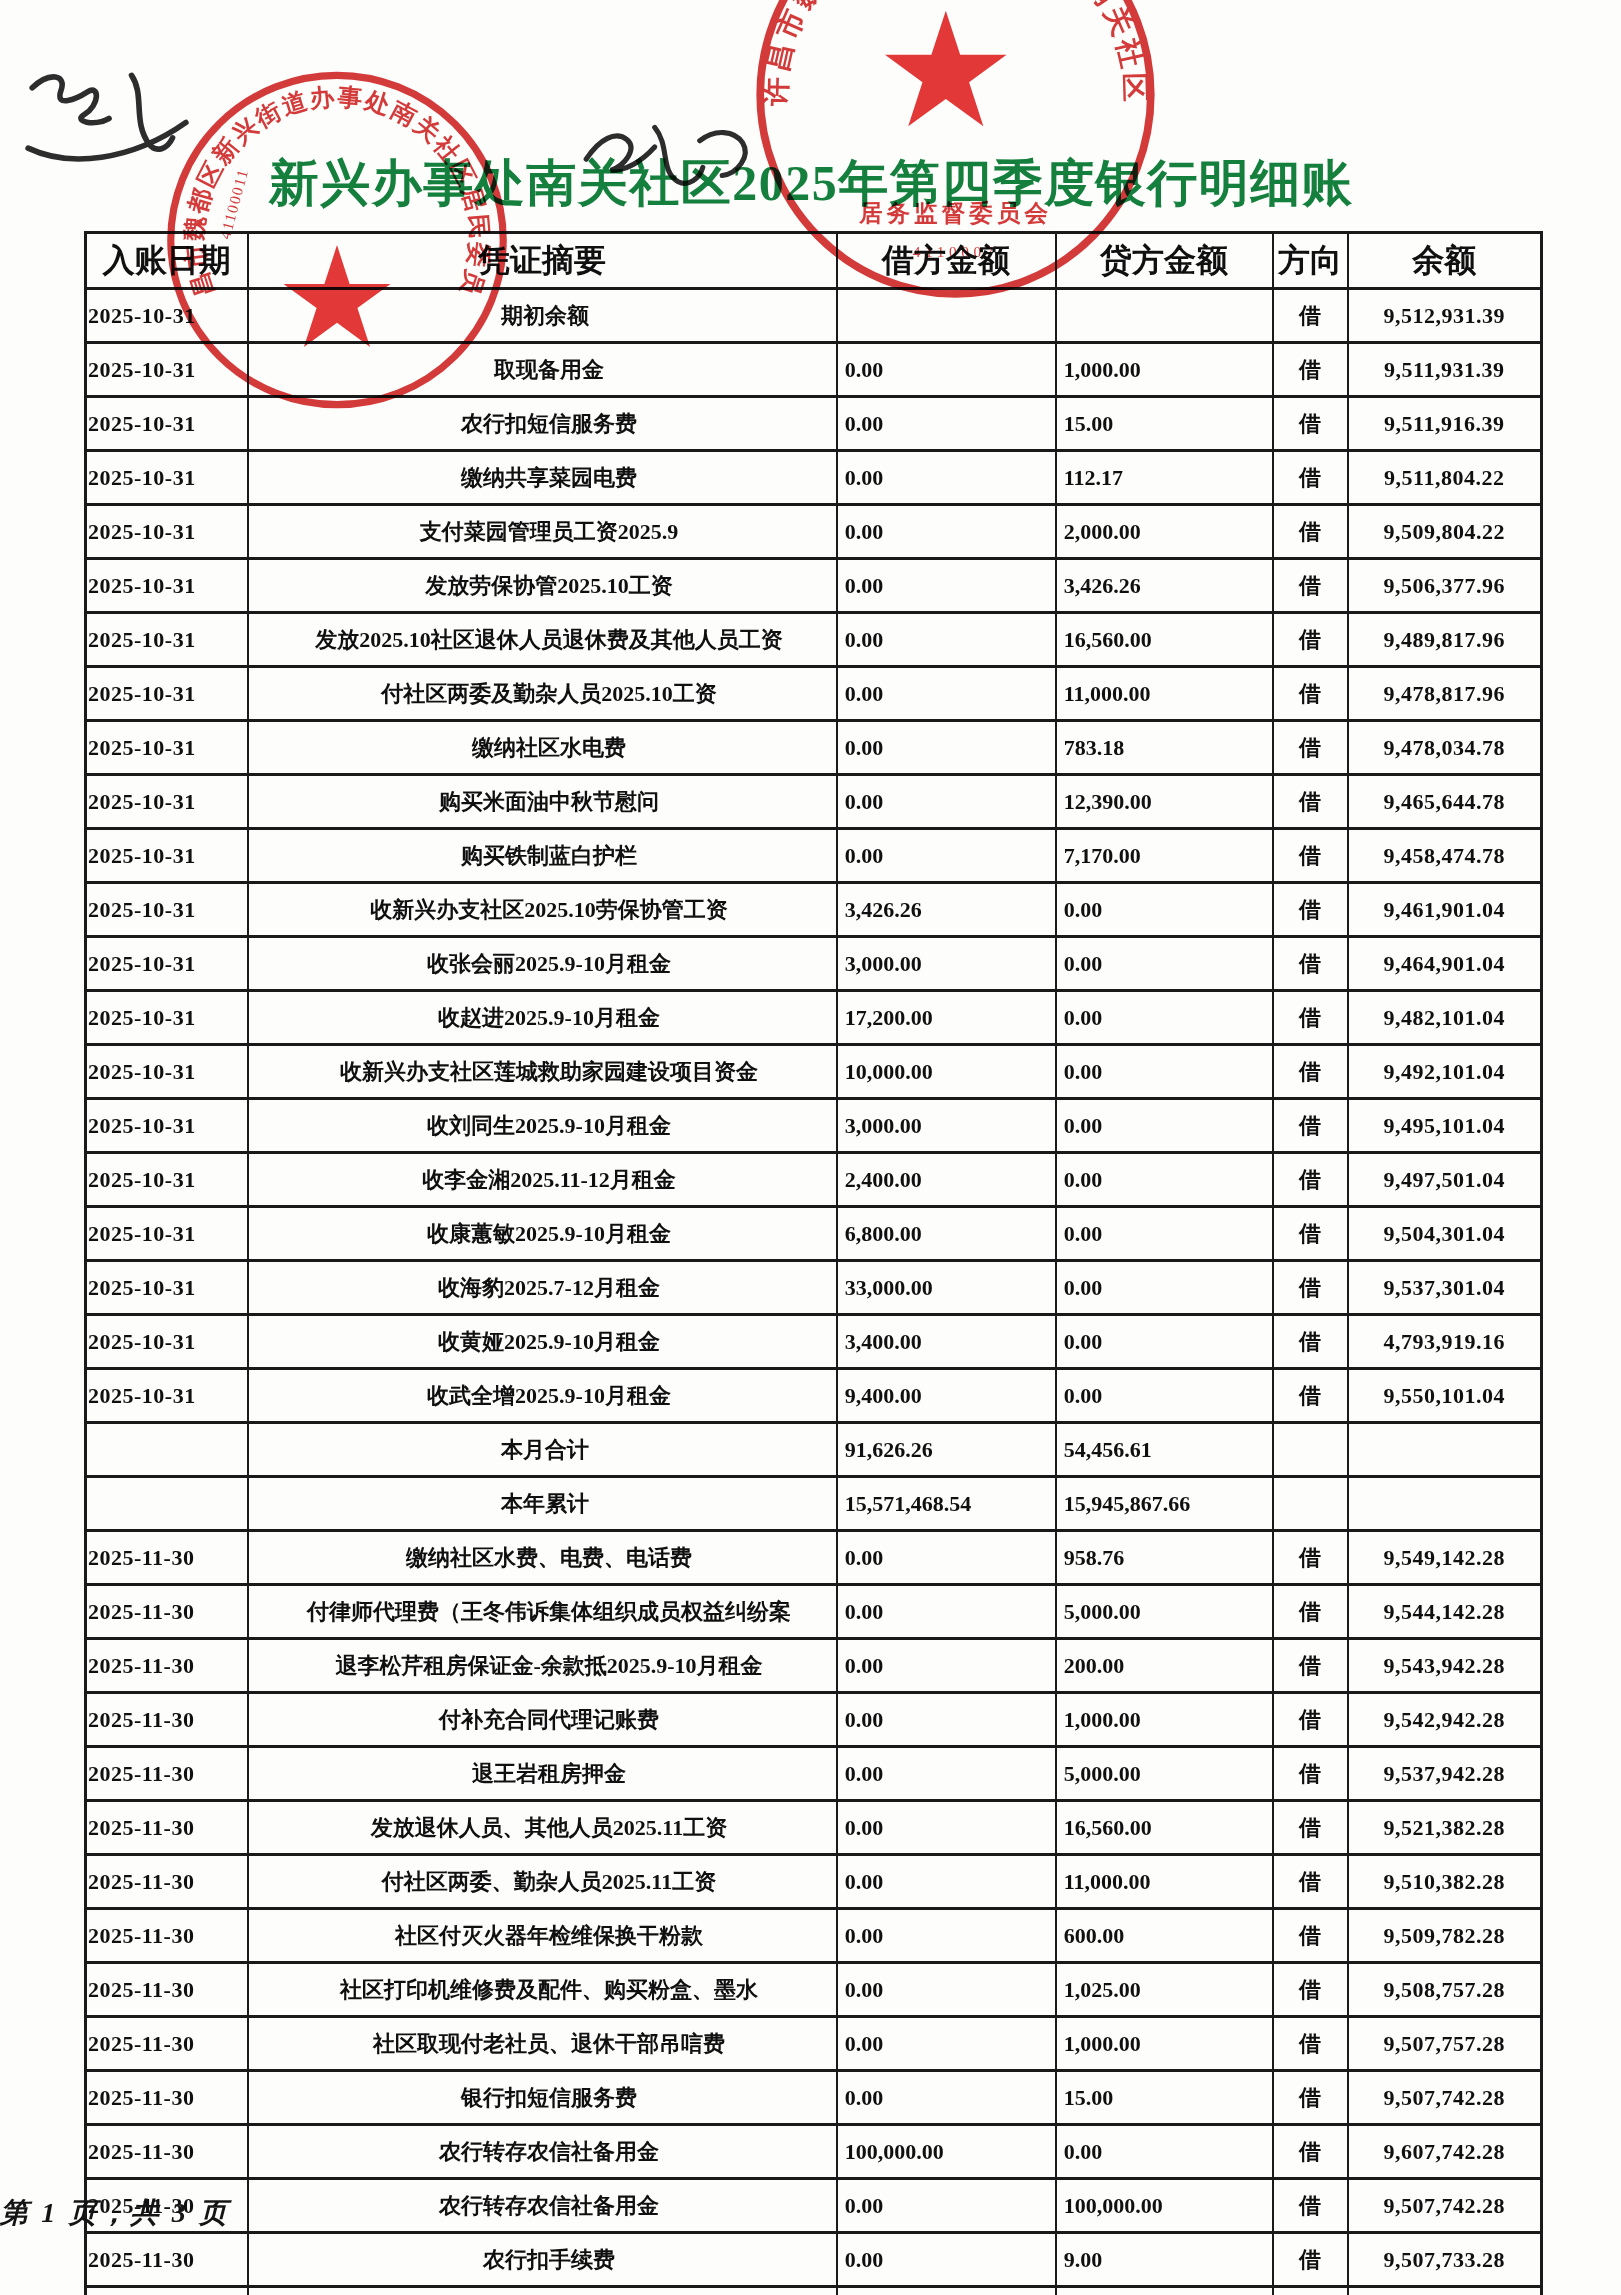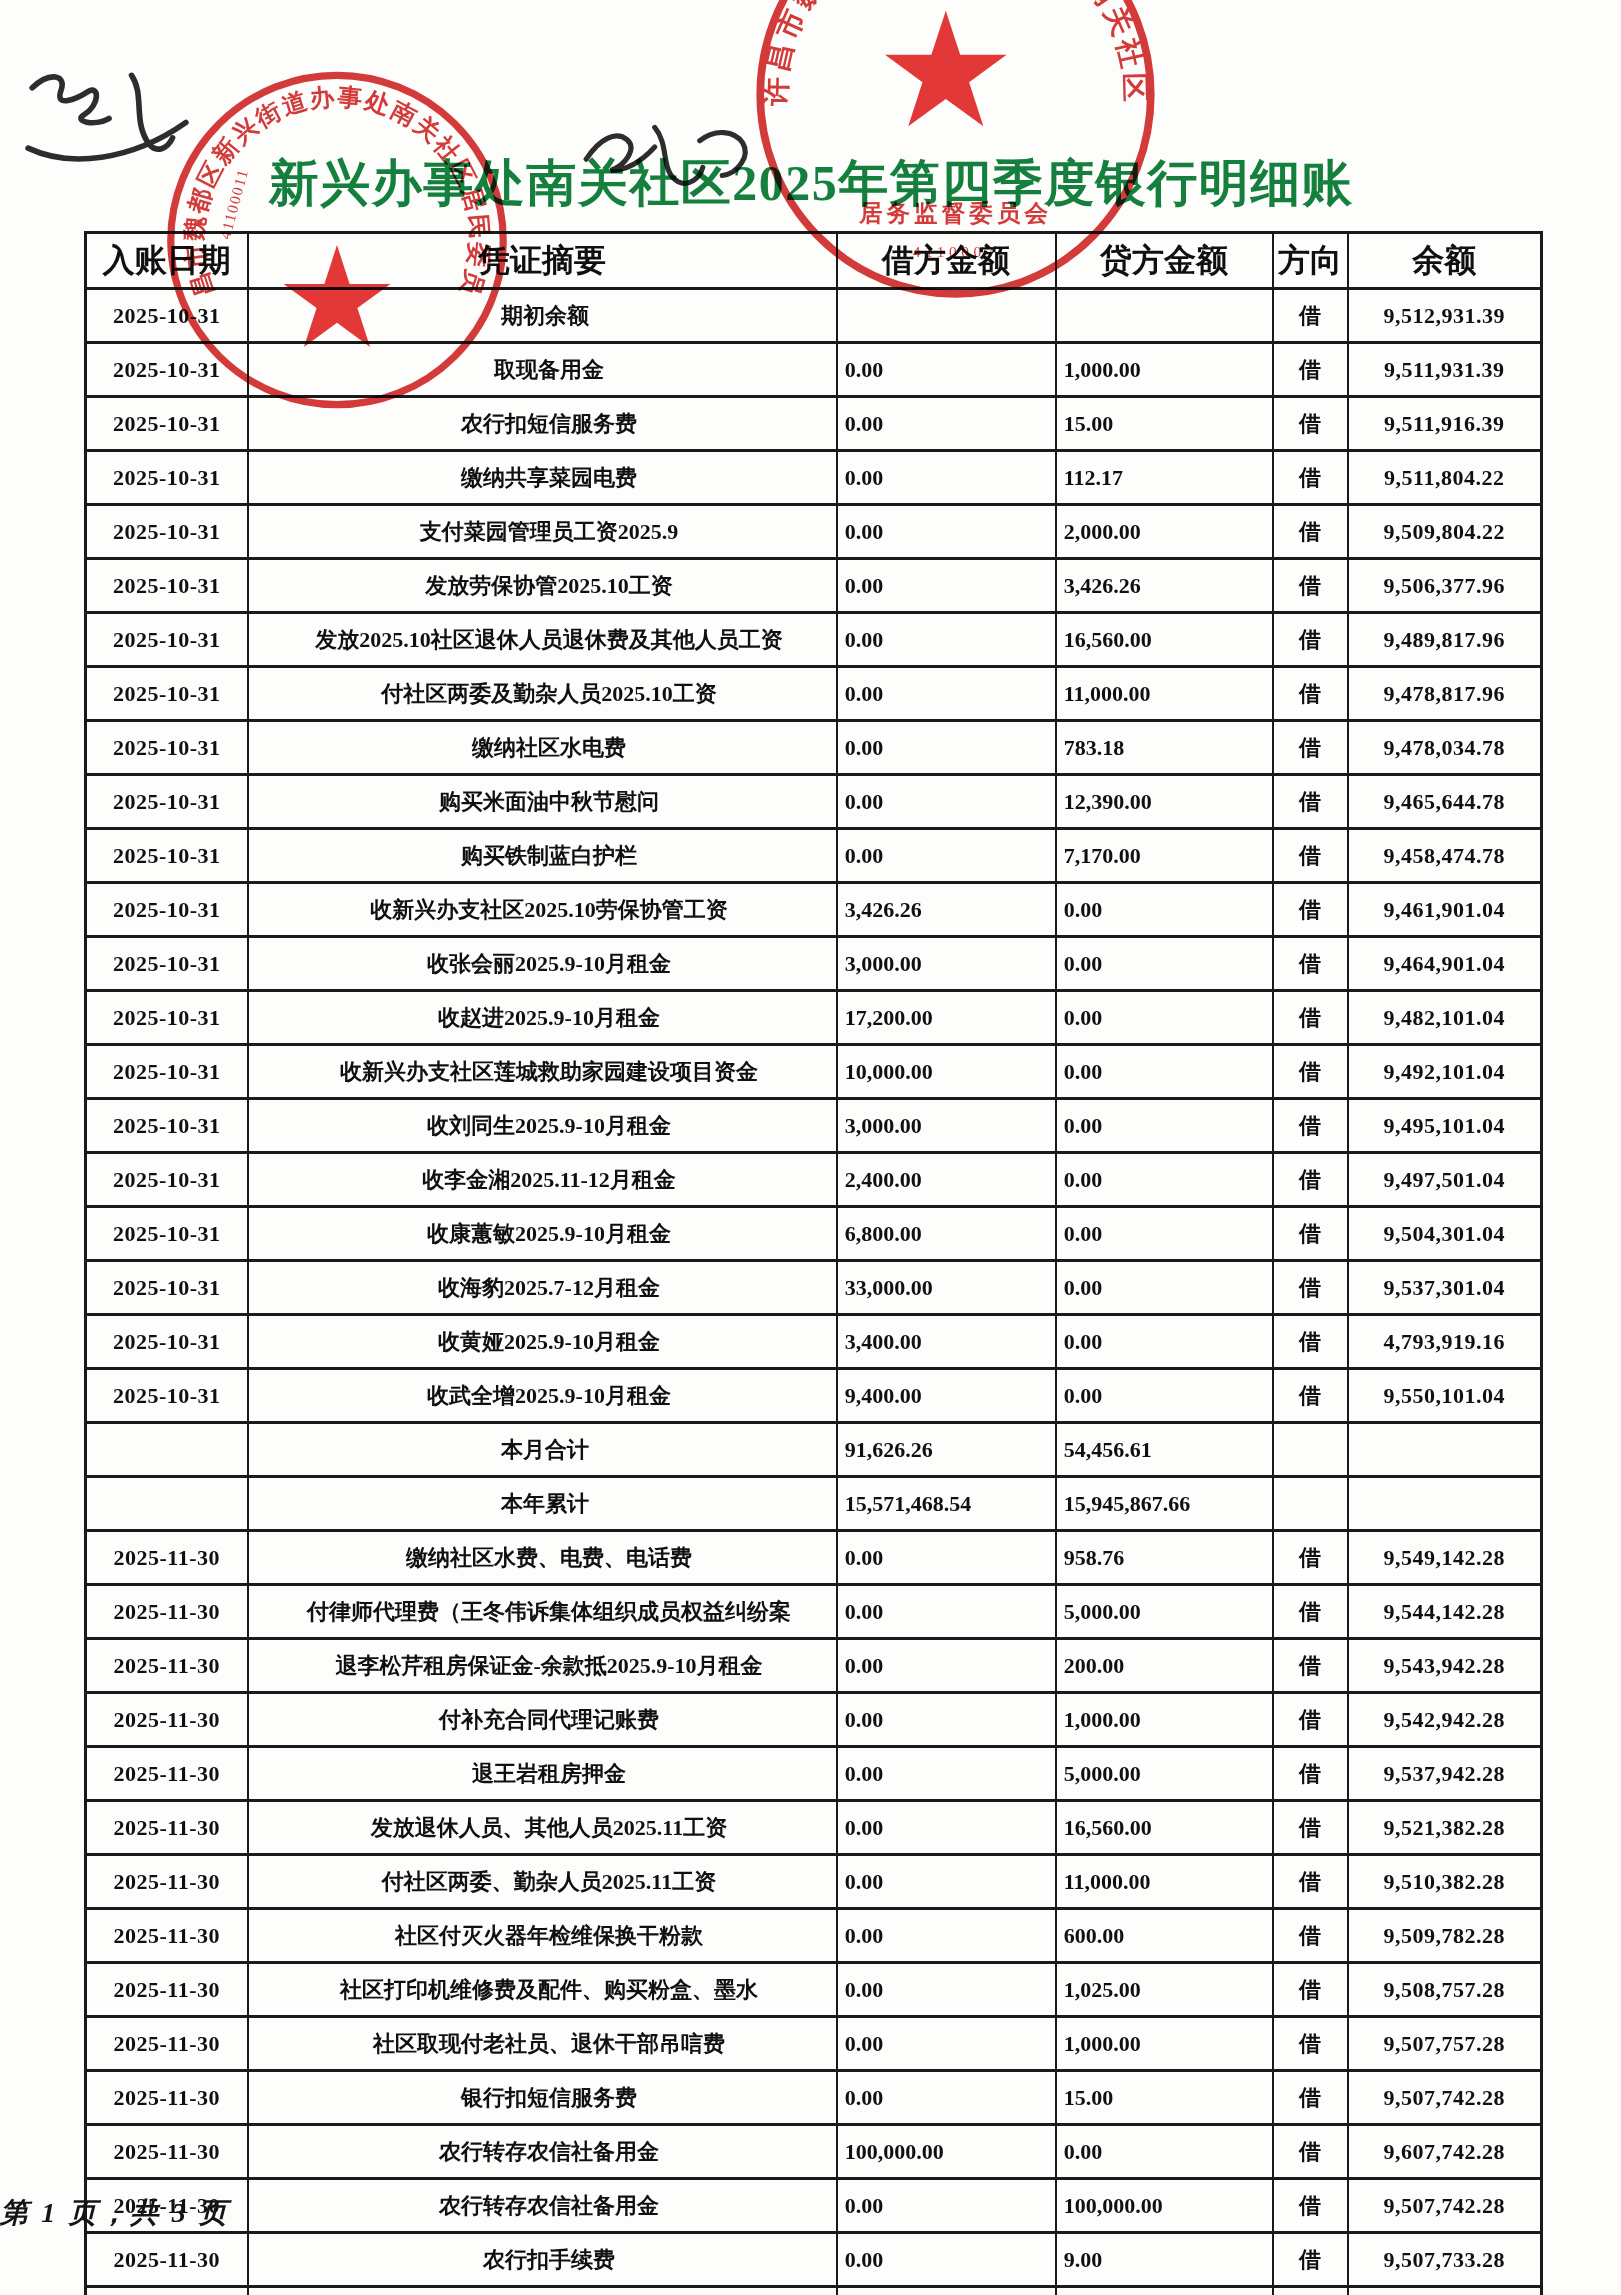--- a/index.html
+++ b/index.html
@@ -15,21 +15,21 @@
   table.ledger{
     position:absolute;left:84px;top:231px;width:1455px;
     border-collapse:collapse;table-layout:fixed;z-index:2;
     font-size:22px;font-weight:600;color:#101010;
   }
   table.ledger,table.ledger th,table.ledger td{border:2px solid #1a1a1a;}
   table.ledger{border-width:3.6px;}
   table.ledger th{height:51px;font-size:32px;font-weight:700;text-align:center;
     border-bottom-width:3.6px;background:transparent;}
   table.ledger td{height:49px;overflow:hidden;white-space:nowrap;border-bottom-width:3.1px;}
-  td.date{text-align:center;letter-spacing:0.5px;}
+  td.date{text-align:left;letter-spacing:0.5px;}
   td.sum{text-align:center;padding-left:16px;padding-right:2px;}
   td.sum.center{text-align:center;padding-left:8px;}
   td.num{text-align:left;padding-left:7.2px;}
   td.dir{text-align:center;}
   td.bal{text-align:center;letter-spacing:0.5px;}
   .footer{
     position:absolute;top:2194px;left:0;width:100%;text-align:left;
     font-size:28px;font-weight:600;letter-spacing:3.1px;z-index:2;font-style:italic;
   }
   .stamp{position:absolute;z-index:5;opacity:.87;mix-blend-mode:multiply;pointer-events:none;}

